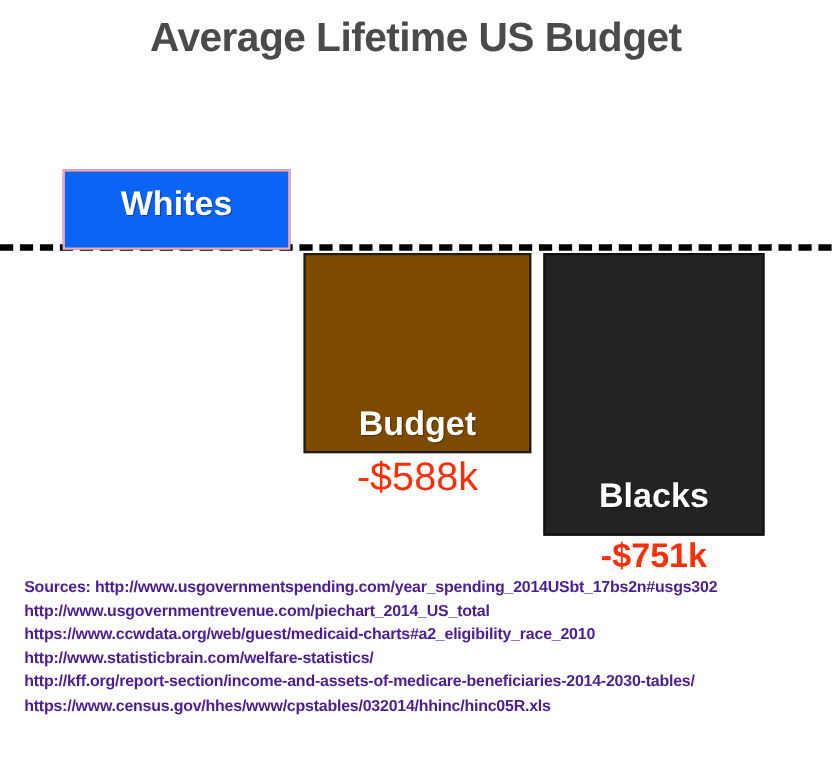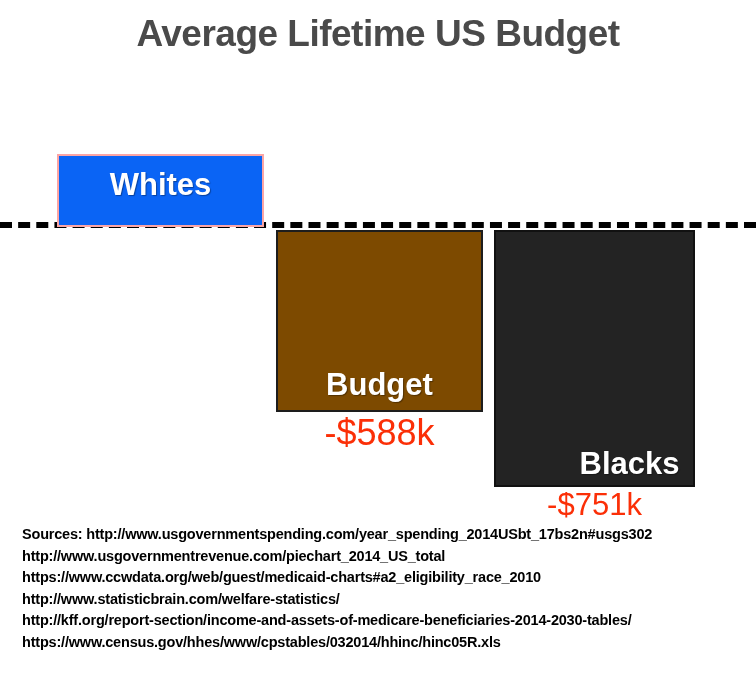--- a/index.html
+++ b/index.html
@@ -125,43 +125,42 @@
   
   #bar-blacks {
     left: 494px;
     top: 230px;
     width: 201px;
     height: 257px;
     background: #232323;
     border: 2px solid #111111;
   }
   #bar-blacks .bar-label {
-    bottom: 4px;
-    padding-left: 35px;
+    bottom: 17px;
   }
   #value-blacks {
     position: absolute;
     left: 494px;
     top: 488px;
     width: 201px;
     text-align: center;
     color: #fb2f07;
-    font-weight: normal;
+    font-weight: bold;
     font-size: 31px;
     line-height: 34px;
     z-index: 3;
   }
 
   
   #sources {
     position: absolute;
     left: 22px;
     top: 524px;
     width: 734px;
-    color: #000000;
+    color: #4c1d95;
     font-size: 14.5px;
     font-weight: bold;
     line-height: 21.5px;
     letter-spacing: -0.2px;
   }
   #sources .source-line {
     display: block;
     white-space: nowrap;
   }
 </style>

